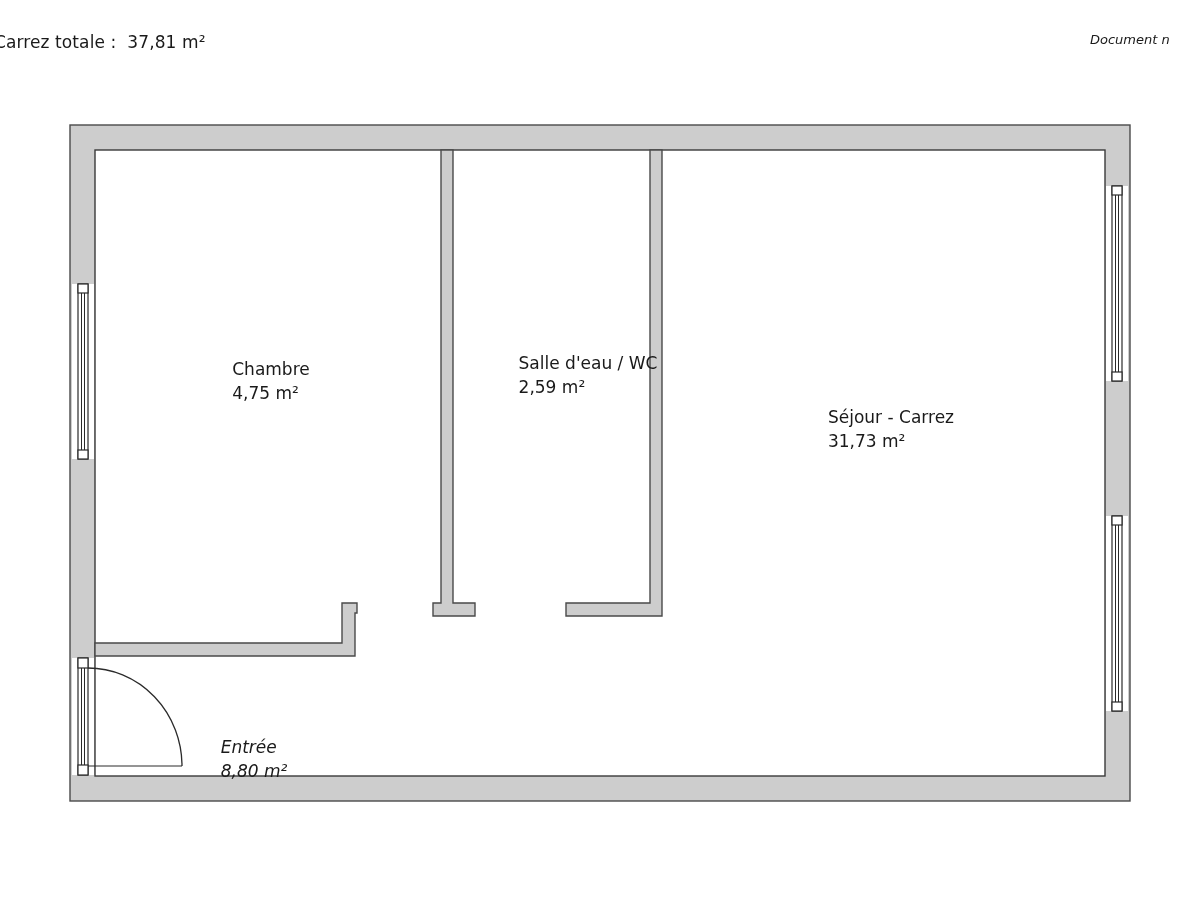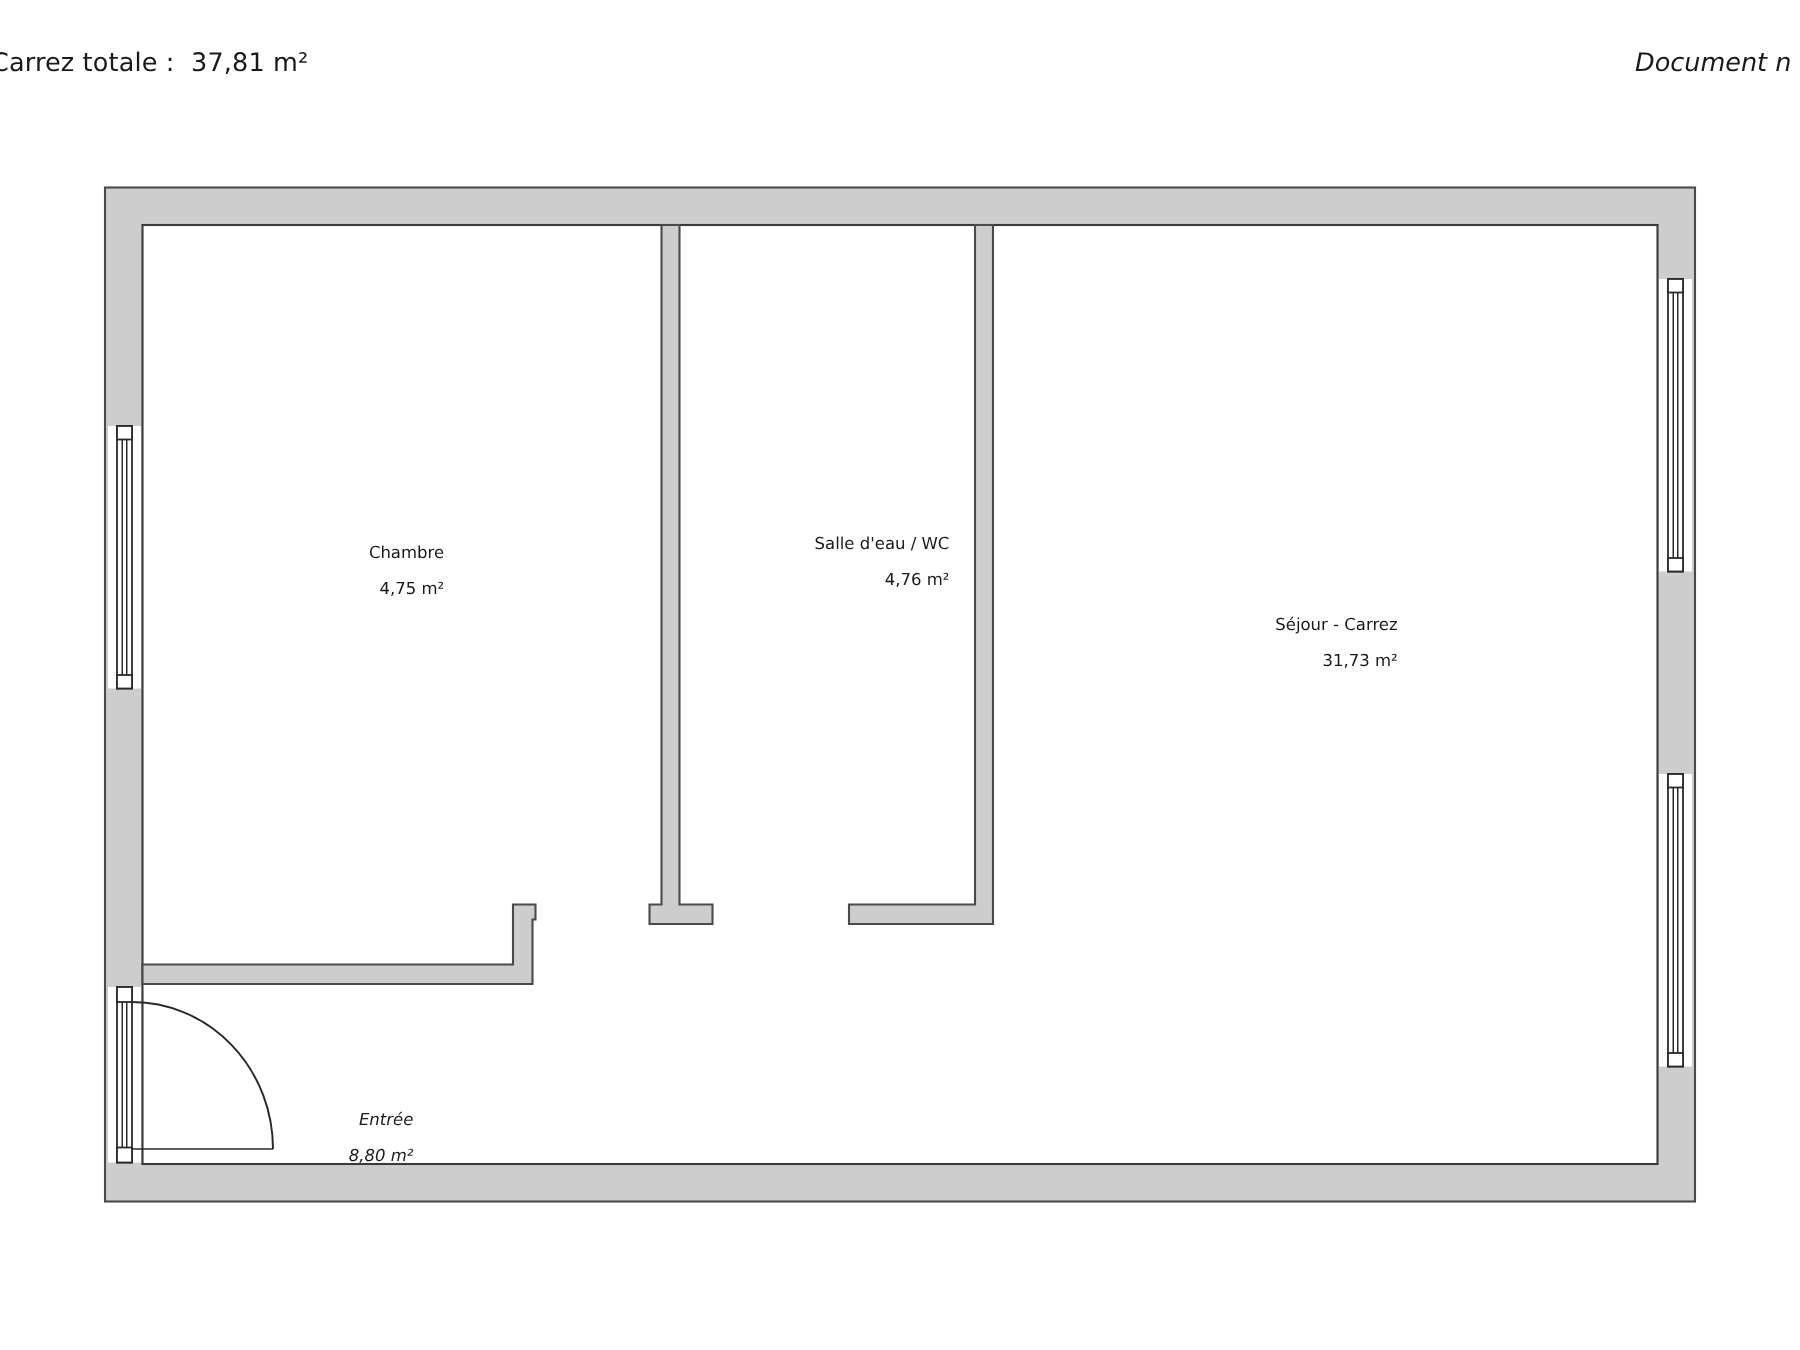--- a/index.html
+++ b/index.html
@@ -20,21 +20,21 @@
       left: -6px;
       top: 32px;
       font-size: 17px;
       letter-spacing: 0.1px;
       white-space: pre;
     }
     .header-right {
       position: absolute;
       left: 1090px;
       top: 32px;
-      font-size: 17px;
+      font-size: 13px;
       font-style: italic;
       white-space: nowrap;
     }
     svg.plan {
       position: absolute;
       left: 0;
       top: 0;
       width: 1200px;
       height: 900px;
     }
@@ -57,22 +57,22 @@
       stroke: #2a2a2a;
       stroke-width: 1;
     }
     .door-arc {
       fill: none;
       stroke: #2a2a2a;
       stroke-width: 1.3;
     }
     .room-label {
       position: absolute;
-      text-align: right;
-      font-size: 11px;
+      text-align: left;
+      font-size: 17px;
       line-height: 24px;
       transform: translateX(-50%);
       white-space: nowrap;
     }
   </style>
 </head>
 <body>
 
 <div class="header-left">Carrez totale :  37,81 m²</div>
 <div class="header-right">Document n</div>
@@ -135,21 +135,21 @@
   </g>
 </svg>
 
 <div class="room-label" style="left:271px; top:357px;">
   <div>Chambre</div>
   <div>4,75 m²</div>
 </div>
 
 <div class="room-label" style="left:588px; top:351px;">
   <div>Salle d'eau / WC</div>
-  <div>4,76 m²</div>
+  <div>2,59 m²</div>
 </div>
 
 <div class="room-label" style="left:891px; top:405px;">
   <div>Séjour - Carrez</div>
   <div>31,73 m²</div>
 </div>
 
 <div class="room-label" style="left:254px; top:735px;font-style:italic;">
   <div>Entrée</div>
   <div>8,80 m²</div>

